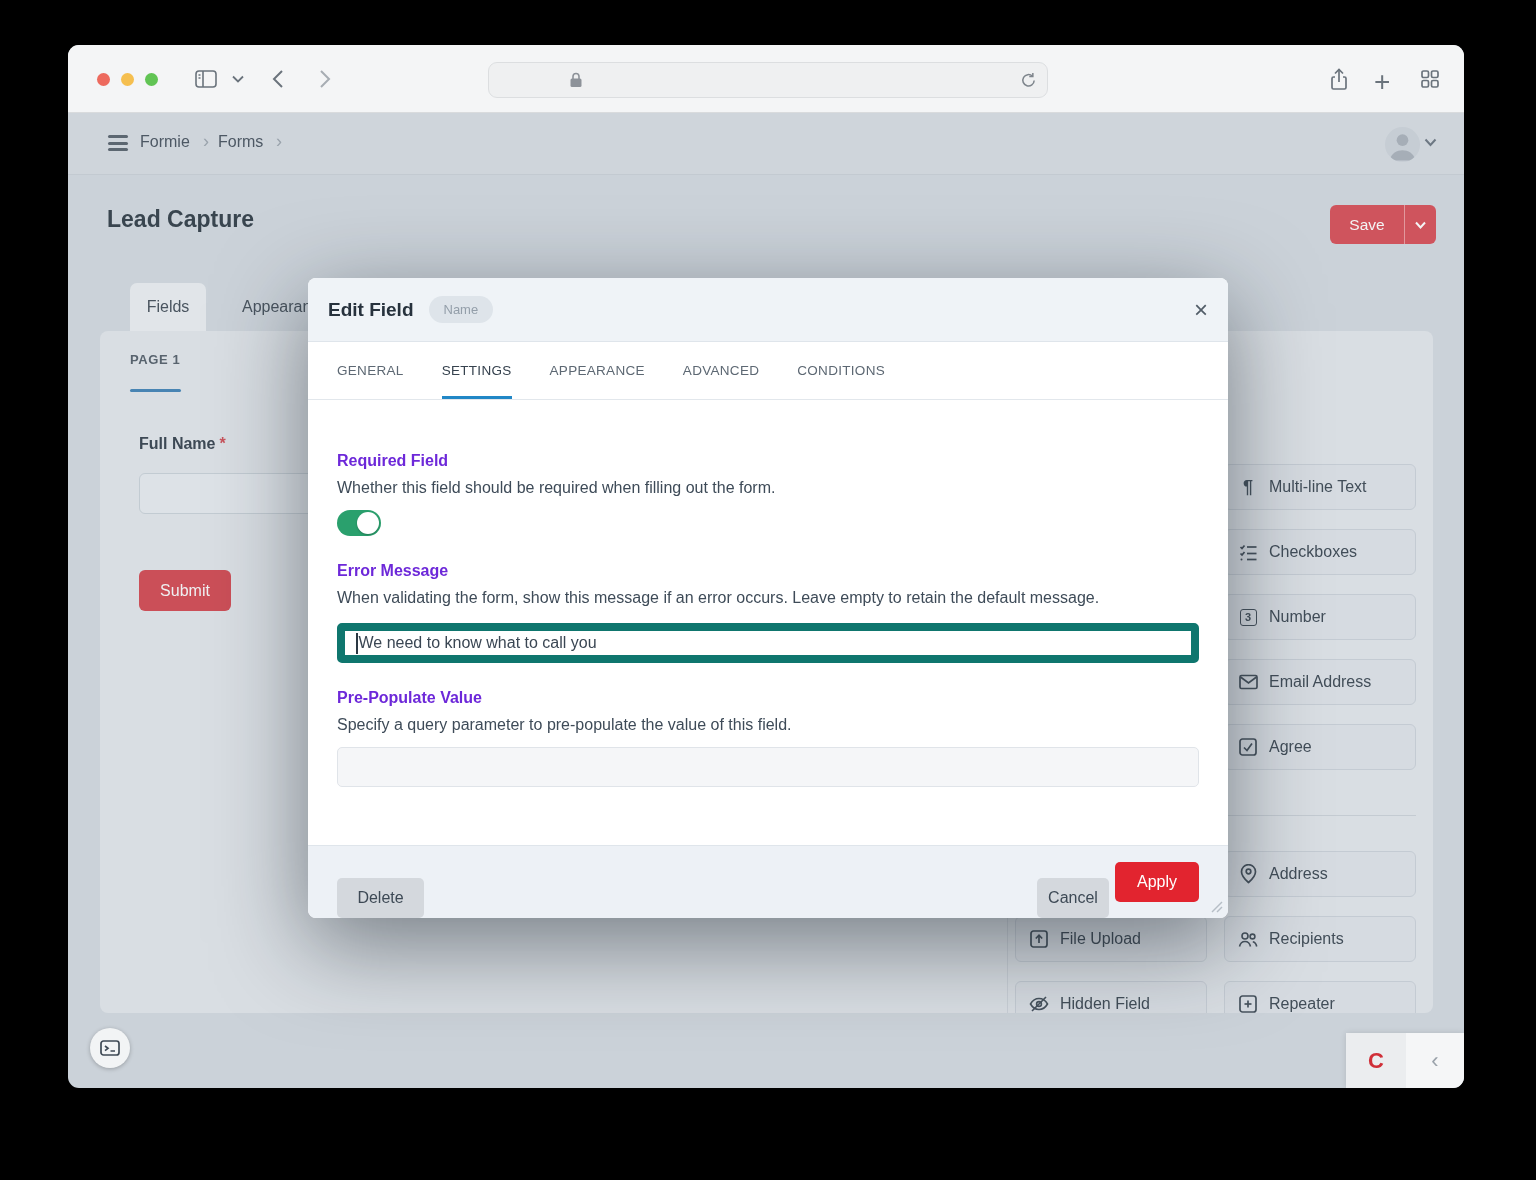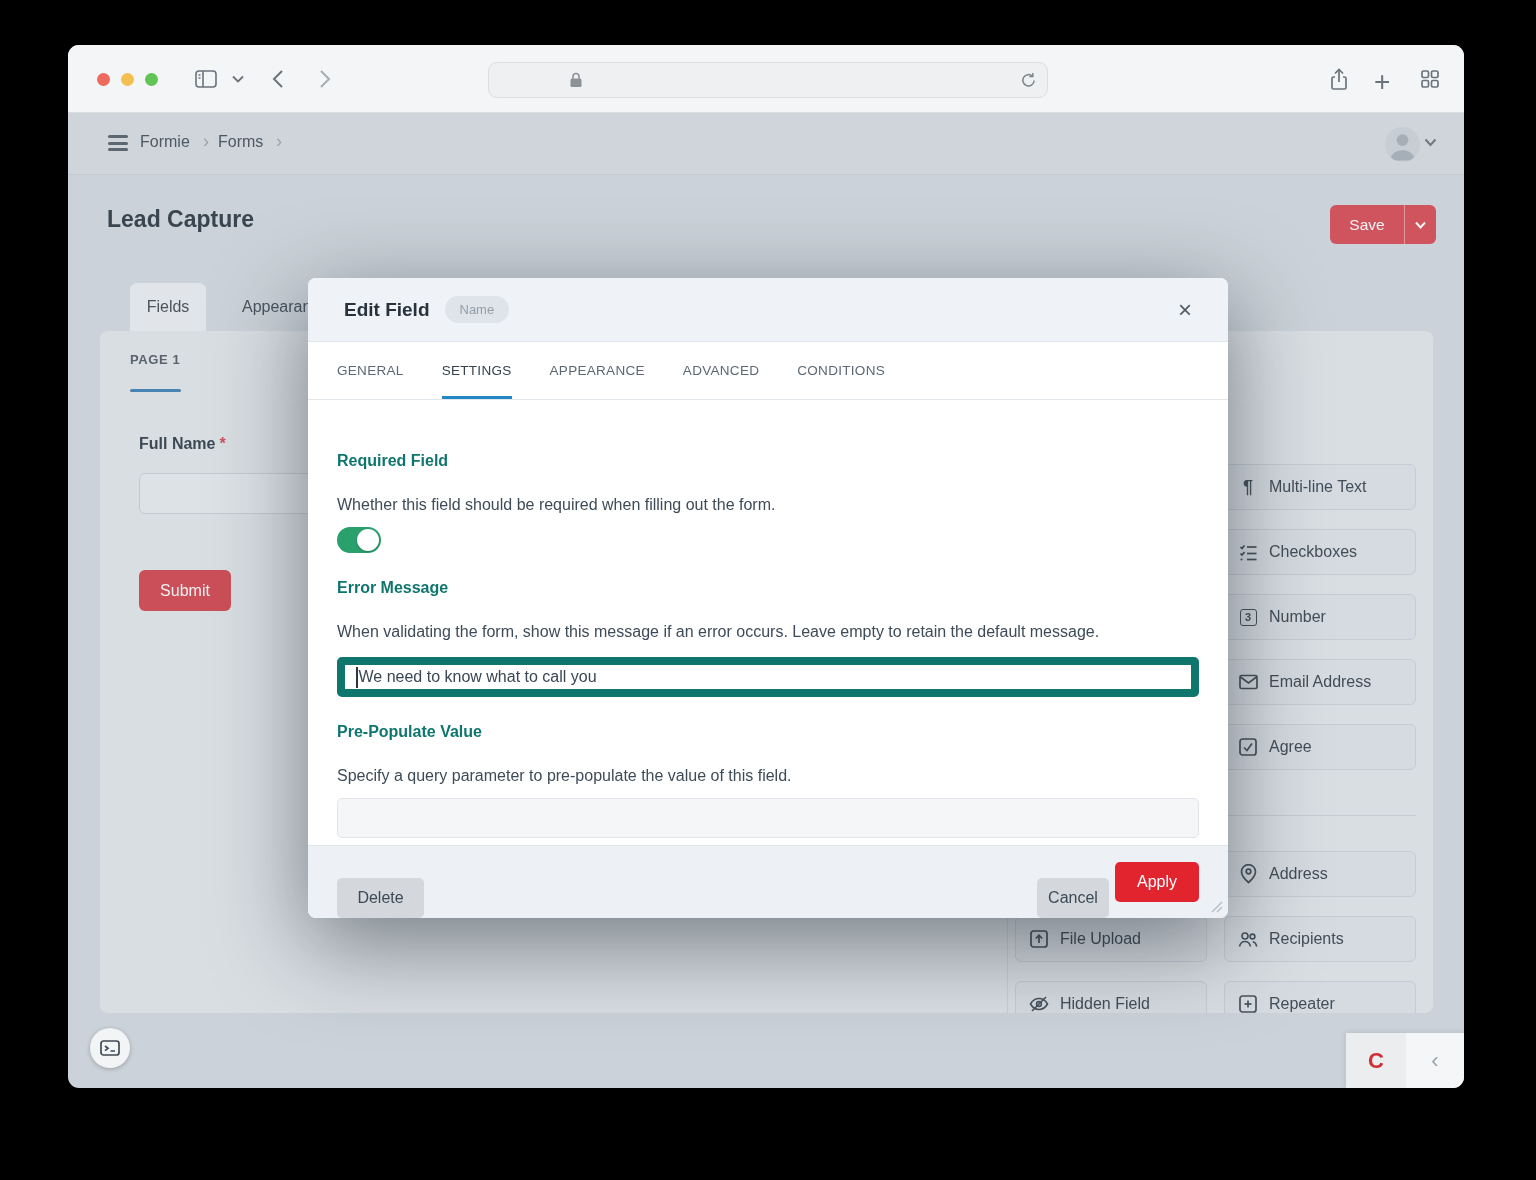--- a/index.html
+++ b/index.html
@@ -51,30 +51,30 @@
   .pilcrow-glyph { font-size:18px; font-weight:bold; }
 
   
   .term-btn { position:absolute; left:22px; top:983px; width:40px; height:40px; border-radius:50%; background:#f2f4f5; box-shadow:0 1px 4px rgba(0,0,0,.25); display:flex; align-items:center; justify-content:center; color:#3f4a55; }
   .craft-widget { position:absolute; left:1278px; top:988px; width:118px; height:55px; display:flex; box-shadow:0 0 6px rgba(0,0,0,.12); }
   .craft-cell-logo { width:60px; background:#ebedef; display:flex; align-items:center; justify-content:center; font-size:22px; font-weight:bold; color:#d02f38; }
   .craft-cell-arrow { flex:1; background:#f5f6f7; display:flex; align-items:center; justify-content:center; font-size:22px; color:#9aa2aa; }
 
   
   .modal { position:absolute; left:240px; top:233px; width:920px; height:640px; background:#fff; border-radius:8px; box-shadow:0 25px 90px rgba(15,25,35,.5); overflow:hidden; }
-  .m-header { position:absolute; left:0; top:0; width:100%; height:64px; background:#eff3f7; border-bottom:1px solid #dfe5eb; display:flex; align-items:center; padding:0 36px; }
+  .m-header { position:absolute; left:0; top:0; width:100%; height:64px; background:#eff3f7; border-bottom:1px solid #dfe5eb; display:flex; align-items:center; padding:0 20px; }
   .m-title { font-size:19px; font-weight:bold; color:#27323d; }
   .m-badge { margin-left:15px; background:#dee4ea; color:#939ea9; font-size:13px; padding:6px 15px; border-radius:14px; }
   .m-close { margin-left:auto; font-size:24px; color:#525d68; line-height:1; }
   .m-tabs { position:absolute; left:0; top:64px; width:100%; height:58px; background:#fff; border-bottom:1px solid #e2e7ec; display:flex; gap:38px; padding:0 29px; }
   .m-tab { display:flex; align-items:center; font-size:13.5px; letter-spacing:.3px; color:#5d6873; }
   .m-tab.active { color:#36424e; box-shadow:inset 0 -3px 0 #2187c6; }
   .m-body { position:absolute; left:0; top:122px; width:100%; padding:52px 29px 0; }
-  .f-label { font-size:16px; font-weight:bold; color:#0f766e; }
-  .f-desc { font-size:16px; color:#3e4b58; line-height:25px; margin-top:22px; }
+  .f-label { font-size:16px; font-weight:bold; color:#6d28d9; }
+  .f-desc { font-size:16px; color:#3e4b58; line-height:25px; margin-top:5px; }
   .toggle { margin-top:10px; width:44px; height:26px; background:#2aa06d; border-radius:13px; position:relative; }
   .toggle .knob { position:absolute; right:2px; top:2px; width:22px; height:22px; border-radius:50%; background:#fff; box-shadow:0 1px 2px rgba(0,0,0,.25); }
   .group { margin-top:26px; }
   .inp-focus { margin-top:13px; height:40px; border:8px solid #0f766e; border-radius:5px; display:flex; align-items:center; padding:0 11px; font-size:16px; color:#3a4653; }
   .caret { width:1.5px; height:21px; background:#2b3843; margin-right:1px; }
   .inp-plain { margin-top:10px; width:100%; height:40px; background:#f5f6f8; border:1px solid #e0e4e9; border-radius:5px; }
   .m-footer { position:absolute; left:0; bottom:0; width:100%; height:73px; background:#edf1f6; border-top:1px solid #dfe5eb; display:flex; align-items:center; padding:0 29px; }
   .btn-gray { height:40px; background:#d4d8dd; border:none; border-radius:5px; font-size:16px; color:#3d4955;margin-top:32px; }
   .btn-delete { width:87px; }
   .btn-cancel { width:72px; margin-left:auto; }

